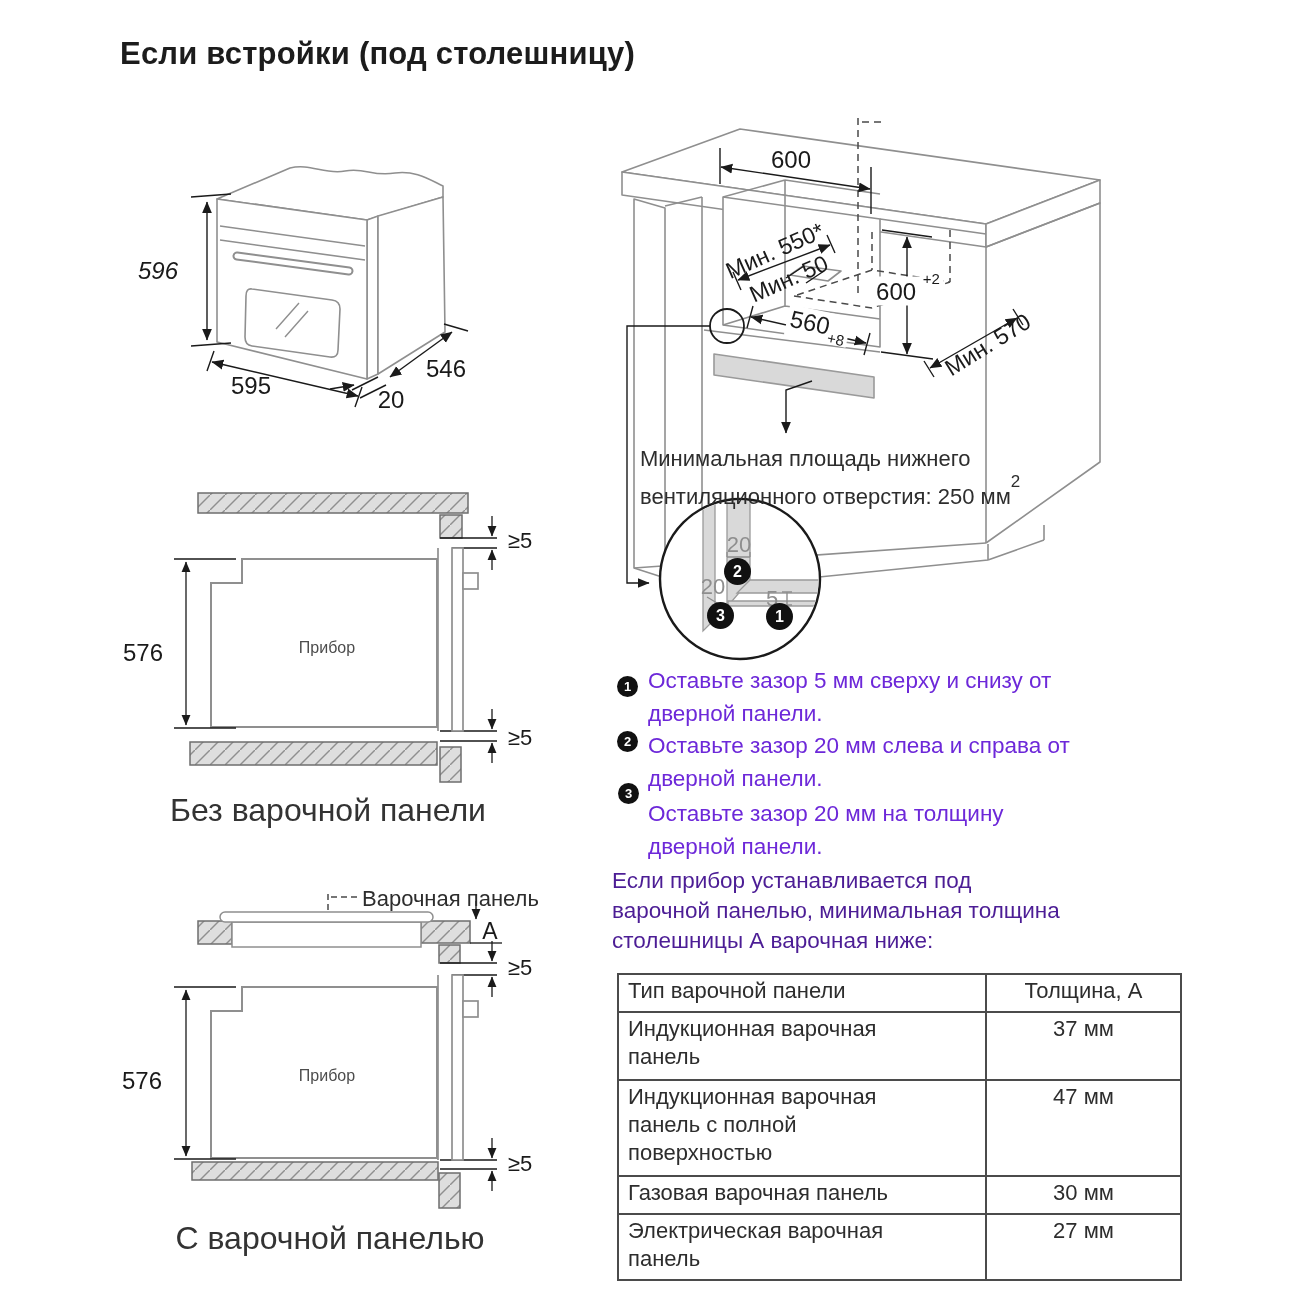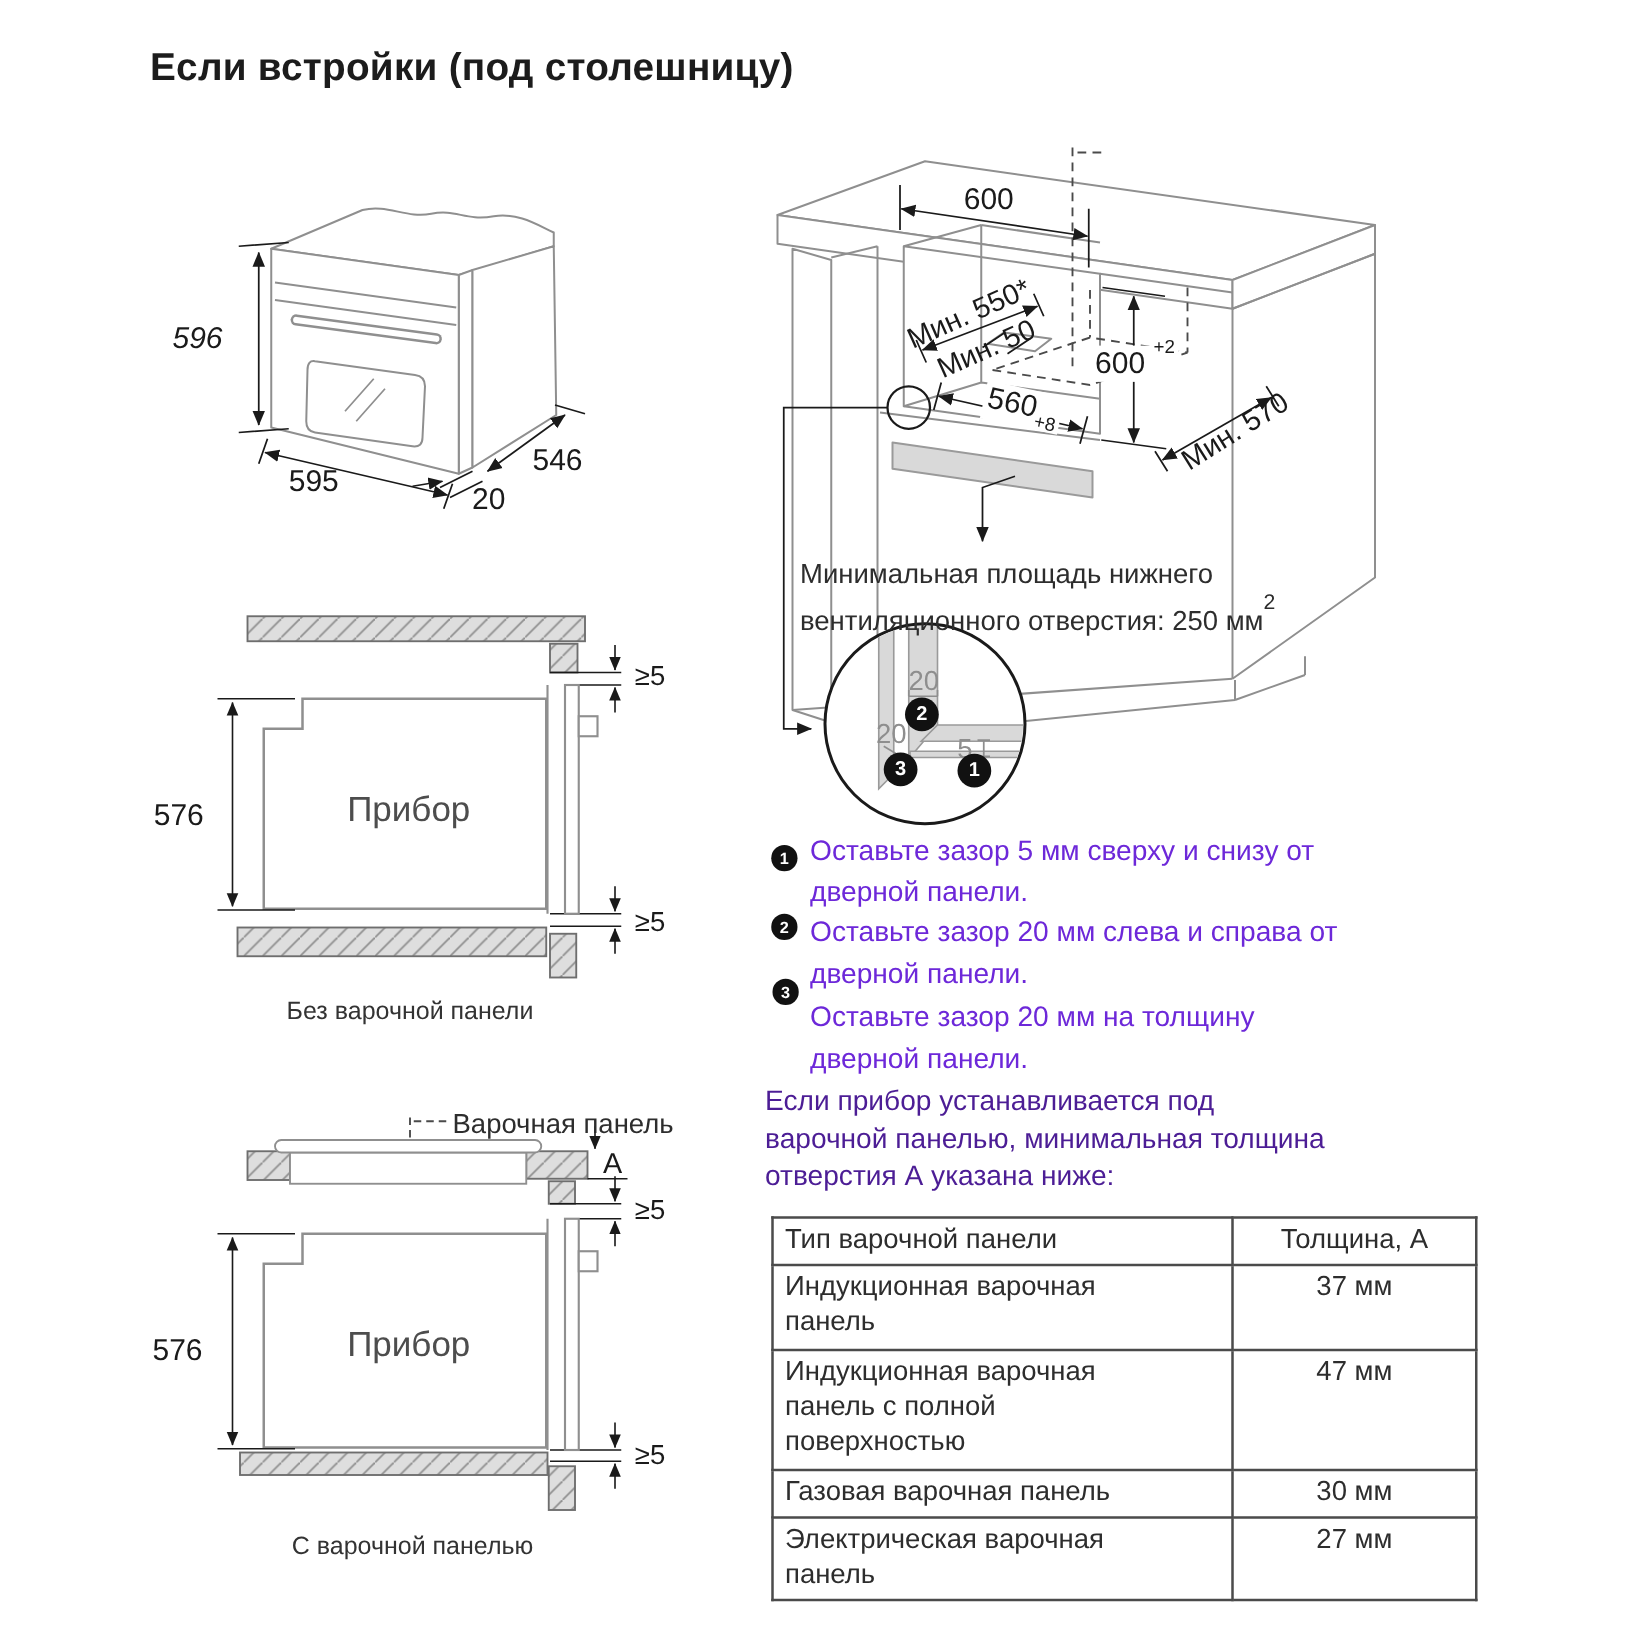--- a/index.html
+++ b/index.html
@@ -20,22 +20,22 @@
   .rot-570{transform:translate(-50%,-50%) rotate(-32deg);}
   sup.s{font-size:15px;position:relative;top:-7px;}
   sup.s2{font-size:17px;position:relative;top:-9px;}
   sub.s{font-size:15px;position:relative;top:2px;}
   .badge{background:#111;color:#fff;border-radius:50%;display:flex;align-items:center;
          justify-content:center;font-weight:700;}
   .badge-lg{width:27px;height:27px;font-size:16px;}
   .badge-sm{width:21px;height:21px;font-size:13px;}
   .note-text{font-size:22.5px;line-height:33px;color:#6d28d9;white-space:nowrap;}
   .para{font-size:22.5px;line-height:30px;color:#4c1d95;white-space:nowrap;}
-  .caption{font-size:20px;color:#333;}
-  .appl{font-size:28px;color:#4d4d4d;}
+  .caption{font-size:32px;color:#333;}
+  .appl{font-size:16px;color:#4d4d4d;}
   .gap5{font-size:22px;color:#1a1a1a;}
   table.spec{border-collapse:collapse;width:565px;table-layout:fixed;}
   table.spec th,table.spec td{border:2px solid #4b4b4b;font-size:22px;line-height:28px;
       font-weight:400;text-align:left;vertical-align:top;padding:2px 9px 6px 9px;color:#2d2d2d;}
   table.spec .c2{width:175px;text-align:center;}
   table.spec .cell-inner{display:block;max-width:318px;}
   table.spec tr.r1 td{padding-bottom:8px;}
 </style>
 </head>
 <body>
@@ -227,21 +227,21 @@
   </div>
   <div class="abs badge badge-sm" style="left:618px;top:783px;">3</div>
   <div class="abs note-text" style="left:648px;top:797px;">
     <div>Оставьте зазор 20 мм на толщину</div>
     <div>дверной панели.</div>
   </div>
 
   <div class="abs para" style="left:612px;top:866px;">
     <div>Если прибор устанавливается под</div>
     <div>варочной панелью, минимальная толщина</div>
-    <div>отверстия А указана ниже:</div>
+    <div>столешницы А варочная ниже:</div>
   </div>
 
   <div class="abs" style="left:617px;top:973px;">
     <table class="spec">
       <tbody>
           <tr>
         <th>Тип варочной панели</th>
         <th class="c2">Толщина,  А</th>
       </tr>
       <tr class="r1">

